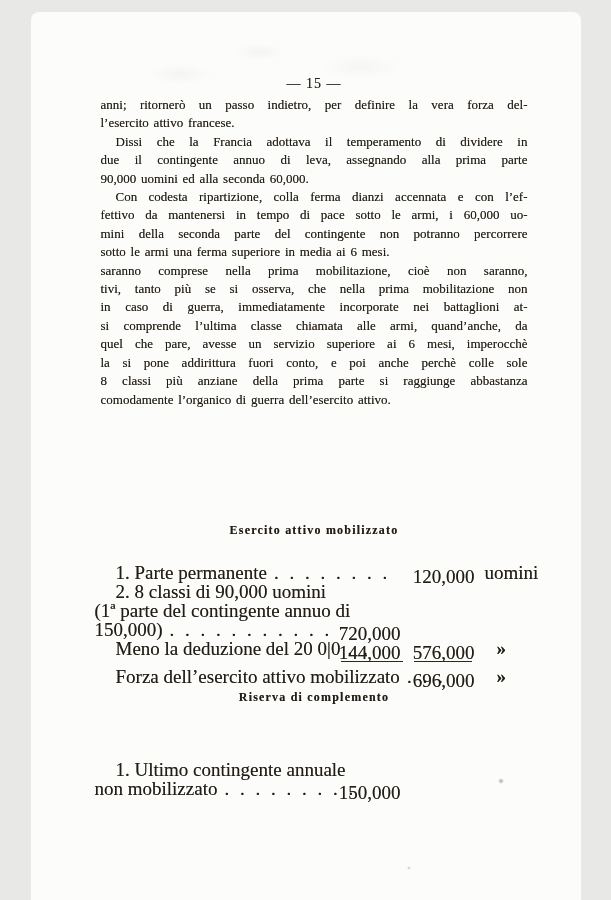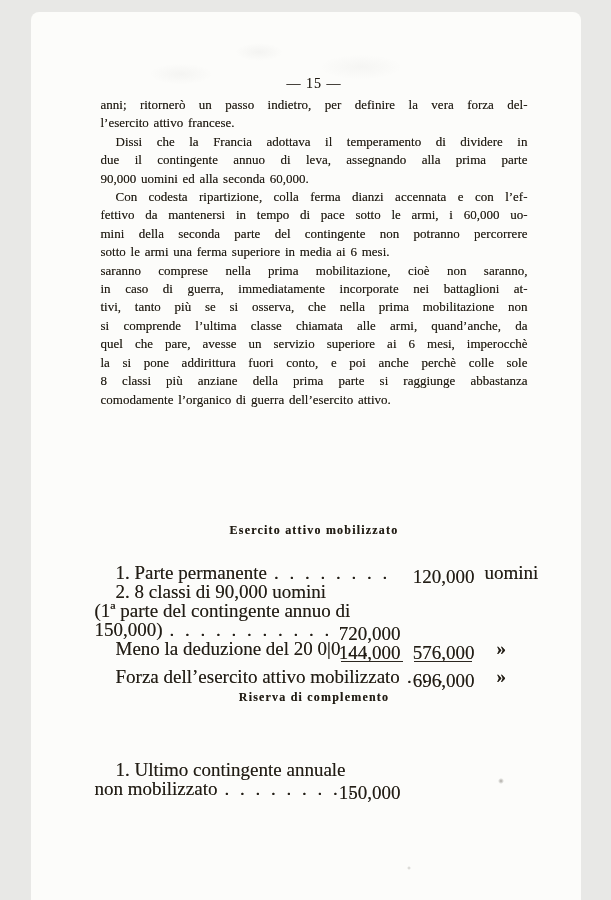--- a/index.html
+++ b/index.html
@@ -62,22 +62,22 @@
       <div class="bl last">90,000 uomini ed alla seconda 60,000.</div>
     </div>
     <div>
       <div class="bl ind">Con codesta ripartizione, colla ferma dianzi accennata e con l’ef-</div>
       <div class="bl">fettivo da mantenersi in tempo di pace sotto le armi, i 60,000 uo-</div>
       <div class="bl">mini della seconda parte del contingente non potranno percorrere</div>
       <div class="bl last">sotto le armi una ferma superiore in media ai 6 mesi.</div>
     </div>
     <div>
       <div class="bl">saranno comprese nella prima mobilitazione, cioè non saranno,</div>
+      <div class="bl">tivi, tanto più se si osserva, che nella prima mobilitazione non</div>
       <div class="bl">in caso di guerra, immediatamente incorporate nei battaglioni at-</div>
-      <div class="bl">tivi, tanto più se si osserva, che nella prima mobilitazione non</div>
       <div class="bl">si comprende l’ultima classe chiamata alle armi, quand’anche, da</div>
       <div class="bl">quel che pare, avesse un servizio superiore ai 6 mesi, imperocchè</div>
       <div class="bl">la si pone addirittura fuori conto, e poi anche perchè colle sole</div>
       <div class="bl">8 classi più anziane della prima parte si raggiunge abbastanza</div>
       <div class="bl last">comodamente l’organico di guerra dell’esercito attivo.</div>
     </div>
   </div>
 
   <div id="h-active" class="heading txt">Esercito attivo mobilizzato</div>
 

